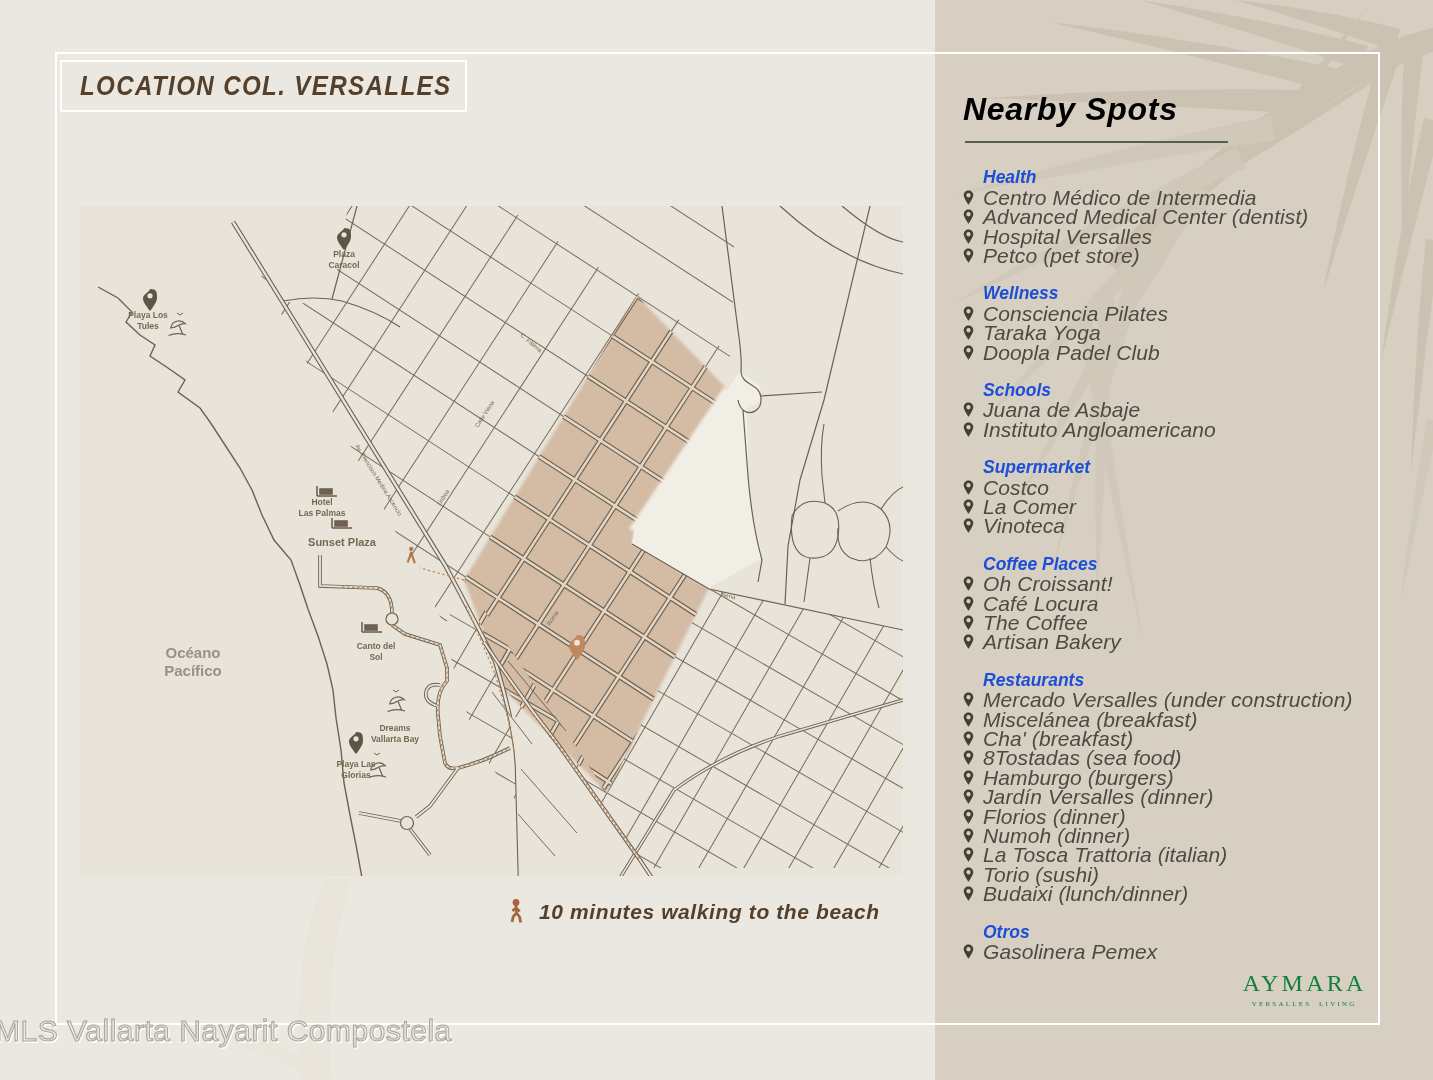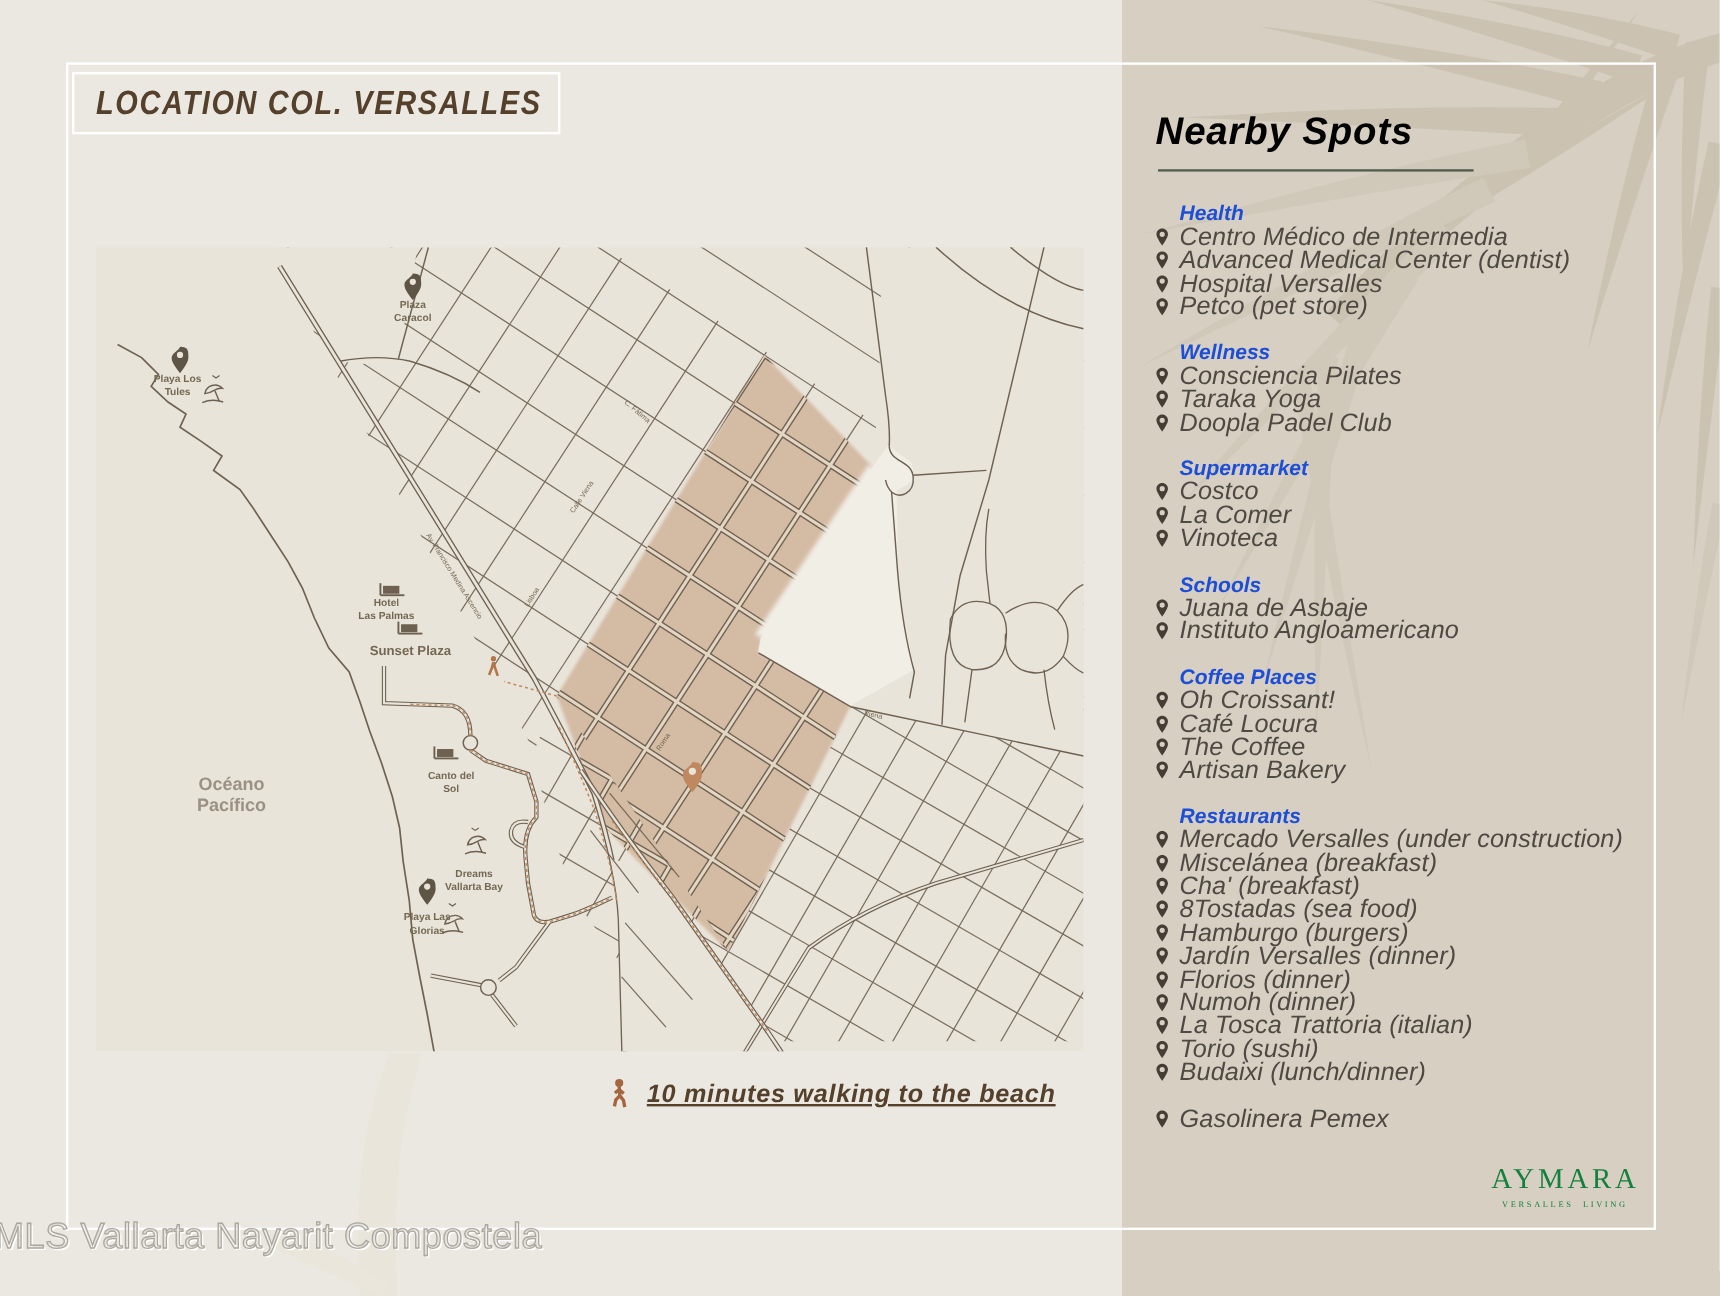--- a/index.html
+++ b/index.html
@@ -522,21 +522,21 @@
       <circle cx="10" cy="4" r="3" fill="#B4754C"></circle>
       <path d="M10,8 L12,15 L15,24 M10,8 L8,15 L5,23 M10,8 L10,14" stroke="#B4754C" stroke-width="3" fill="none"></path>
     </g>
 </svg>
 
 <svg class="abs" style="left:506px;top:898px;" width="20" height="30" viewBox="0 0 20 30">
   <circle cx="10" cy="4.5" r="3.4" fill="#A4653F"></circle>
   <path d="M10,7.5 L10.5,15 M10,10 L13.8,13.2 M10,10 L6.4,12.8 M10.5,15 L13.6,19 L14.6,24.6 M10.5,15 L7.2,18.6 L6,24" stroke="#A4653F" stroke-width="2.8" fill="none"></path>
 </svg>
 
-<div class="abs" style="left:539px;top:900px;font-size:21px;font-weight:bold;font-style:italic;letter-spacing:0.6px;color:#54402B;text-decoration:underline;">10 minutes walking to the beach</div>
+<div class="abs" style="left:539px;top:900px;font-size:21px;font-weight:bold;font-style:italic;letter-spacing:0.6px;color:#54402B;">10 minutes walking to the beach</div>
 
 <div class="abs" style="left:-5px;top:1014px;font-size:30px;color:rgba(214,211,204,0.35);-webkit-text-stroke:1.1px #ABA79F;letter-spacing:0.5px;text-shadow:1.6px 1.6px 0 #FFFFFF;">MLS Vallarta Nayarit Compostela</div>
 
 <div class="abs" id="nbhead" style="left:963px;top:91px;font-size:32px;font-weight:bold;font-style:italic;color:#000000;letter-spacing:0.7px;">Nearby Spots</div>
 
 <div class="abs" id="nbline" style="left:965px;top:141px;width:263px;height:2px;background:#55604F;"></div>
 
 <div class="abs" id="nblist" style="left:963px;top:168.3px;">
 
 <div class="nsec">
@@ -562,40 +562,40 @@
         </svg>Consciencia Pilates</div>
 <div class="nitem"><svg class="lpin" width="11" height="16" viewBox="0 0 11 16">
           <path d="M5.5,0.5 C8.2,0.5 10.3,2.6 10.3,5.3 C10.3,8 5.5,14.8 5.5,14.8 C5.5,14.8 0.7,8 0.7,5.3 C0.7,2.6 2.8,0.5 5.5,0.5 Z M5.5,3.1 A2.15,2.15 0 1 0 5.5,7.4 A2.15,2.15 0 1 0 5.5,3.1 Z" fill="#453E35" fill-rule="evenodd"></path>
         </svg>Taraka Yoga</div>
 <div class="nitem"><svg class="lpin" width="11" height="16" viewBox="0 0 11 16">
           <path d="M5.5,0.5 C8.2,0.5 10.3,2.6 10.3,5.3 C10.3,8 5.5,14.8 5.5,14.8 C5.5,14.8 0.7,8 0.7,5.3 C0.7,2.6 2.8,0.5 5.5,0.5 Z M5.5,3.1 A2.15,2.15 0 1 0 5.5,7.4 A2.15,2.15 0 1 0 5.5,3.1 Z" fill="#453E35" fill-rule="evenodd"></path>
         </svg>Doopla Padel Club</div>
 </div>
 
 <div class="nsec">
+<div class="nhead">Schools</div>
+<div class="nitem"><svg class="lpin" width="11" height="16" viewBox="0 0 11 16">
+          <path d="M5.5,0.5 C8.2,0.5 10.3,2.6 10.3,5.3 C10.3,8 5.5,14.8 5.5,14.8 C5.5,14.8 0.7,8 0.7,5.3 C0.7,2.6 2.8,0.5 5.5,0.5 Z M5.5,3.1 A2.15,2.15 0 1 0 5.5,7.4 A2.15,2.15 0 1 0 5.5,3.1 Z" fill="#453E35" fill-rule="evenodd"></path>
+        </svg>Juana de Asbaje</div>
+<div class="nitem"><svg class="lpin" width="11" height="16" viewBox="0 0 11 16">
+          <path d="M5.5,0.5 C8.2,0.5 10.3,2.6 10.3,5.3 C10.3,8 5.5,14.8 5.5,14.8 C5.5,14.8 0.7,8 0.7,5.3 C0.7,2.6 2.8,0.5 5.5,0.5 Z M5.5,3.1 A2.15,2.15 0 1 0 5.5,7.4 A2.15,2.15 0 1 0 5.5,3.1 Z" fill="#453E35" fill-rule="evenodd"></path>
+        </svg>Instituto Angloamericano</div>
+</div>
+
+<div class="nsec">
 <div class="nhead">Supermarket</div>
 <div class="nitem"><svg class="lpin" width="11" height="16" viewBox="0 0 11 16">
           <path d="M5.5,0.5 C8.2,0.5 10.3,2.6 10.3,5.3 C10.3,8 5.5,14.8 5.5,14.8 C5.5,14.8 0.7,8 0.7,5.3 C0.7,2.6 2.8,0.5 5.5,0.5 Z M5.5,3.1 A2.15,2.15 0 1 0 5.5,7.4 A2.15,2.15 0 1 0 5.5,3.1 Z" fill="#453E35" fill-rule="evenodd"></path>
         </svg>Costco</div>
 <div class="nitem"><svg class="lpin" width="11" height="16" viewBox="0 0 11 16">
           <path d="M5.5,0.5 C8.2,0.5 10.3,2.6 10.3,5.3 C10.3,8 5.5,14.8 5.5,14.8 C5.5,14.8 0.7,8 0.7,5.3 C0.7,2.6 2.8,0.5 5.5,0.5 Z M5.5,3.1 A2.15,2.15 0 1 0 5.5,7.4 A2.15,2.15 0 1 0 5.5,3.1 Z" fill="#453E35" fill-rule="evenodd"></path>
         </svg>La Comer</div>
 <div class="nitem"><svg class="lpin" width="11" height="16" viewBox="0 0 11 16">
           <path d="M5.5,0.5 C8.2,0.5 10.3,2.6 10.3,5.3 C10.3,8 5.5,14.8 5.5,14.8 C5.5,14.8 0.7,8 0.7,5.3 C0.7,2.6 2.8,0.5 5.5,0.5 Z M5.5,3.1 A2.15,2.15 0 1 0 5.5,7.4 A2.15,2.15 0 1 0 5.5,3.1 Z" fill="#453E35" fill-rule="evenodd"></path>
         </svg>Vinoteca</div>
-</div>
-
-<div class="nsec">
-<div class="nhead">Schools</div>
-<div class="nitem"><svg class="lpin" width="11" height="16" viewBox="0 0 11 16">
-          <path d="M5.5,0.5 C8.2,0.5 10.3,2.6 10.3,5.3 C10.3,8 5.5,14.8 5.5,14.8 C5.5,14.8 0.7,8 0.7,5.3 C0.7,2.6 2.8,0.5 5.5,0.5 Z M5.5,3.1 A2.15,2.15 0 1 0 5.5,7.4 A2.15,2.15 0 1 0 5.5,3.1 Z" fill="#453E35" fill-rule="evenodd"></path>
-        </svg>Juana de Asbaje</div>
-<div class="nitem"><svg class="lpin" width="11" height="16" viewBox="0 0 11 16">
-          <path d="M5.5,0.5 C8.2,0.5 10.3,2.6 10.3,5.3 C10.3,8 5.5,14.8 5.5,14.8 C5.5,14.8 0.7,8 0.7,5.3 C0.7,2.6 2.8,0.5 5.5,0.5 Z M5.5,3.1 A2.15,2.15 0 1 0 5.5,7.4 A2.15,2.15 0 1 0 5.5,3.1 Z" fill="#453E35" fill-rule="evenodd"></path>
-        </svg>Instituto Angloamericano</div>
 </div>
 
 <div class="nsec">
 <div class="nhead">Coffee Places</div>
 <div class="nitem"><svg class="lpin" width="11" height="16" viewBox="0 0 11 16">
           <path d="M5.5,0.5 C8.2,0.5 10.3,2.6 10.3,5.3 C10.3,8 5.5,14.8 5.5,14.8 C5.5,14.8 0.7,8 0.7,5.3 C0.7,2.6 2.8,0.5 5.5,0.5 Z M5.5,3.1 A2.15,2.15 0 1 0 5.5,7.4 A2.15,2.15 0 1 0 5.5,3.1 Z" fill="#453E35" fill-rule="evenodd"></path>
         </svg>Oh Croissant!</div>
 <div class="nitem"><svg class="lpin" width="11" height="16" viewBox="0 0 11 16">
           <path d="M5.5,0.5 C8.2,0.5 10.3,2.6 10.3,5.3 C10.3,8 5.5,14.8 5.5,14.8 C5.5,14.8 0.7,8 0.7,5.3 C0.7,2.6 2.8,0.5 5.5,0.5 Z M5.5,3.1 A2.15,2.15 0 1 0 5.5,7.4 A2.15,2.15 0 1 0 5.5,3.1 Z" fill="#453E35" fill-rule="evenodd"></path>
         </svg>Café Locura</div>
@@ -638,20 +638,21 @@
         </svg>La Tosca Trattoria (italian)</div>
 <div class="nitem"><svg class="lpin" width="11" height="16" viewBox="0 0 11 16">
           <path d="M5.5,0.5 C8.2,0.5 10.3,2.6 10.3,5.3 C10.3,8 5.5,14.8 5.5,14.8 C5.5,14.8 0.7,8 0.7,5.3 C0.7,2.6 2.8,0.5 5.5,0.5 Z M5.5,3.1 A2.15,2.15 0 1 0 5.5,7.4 A2.15,2.15 0 1 0 5.5,3.1 Z" fill="#453E35" fill-rule="evenodd"></path>
         </svg>Torio (sushi)</div>
 <div class="nitem"><svg class="lpin" width="11" height="16" viewBox="0 0 11 16">
           <path d="M5.5,0.5 C8.2,0.5 10.3,2.6 10.3,5.3 C10.3,8 5.5,14.8 5.5,14.8 C5.5,14.8 0.7,8 0.7,5.3 C0.7,2.6 2.8,0.5 5.5,0.5 Z M5.5,3.1 A2.15,2.15 0 1 0 5.5,7.4 A2.15,2.15 0 1 0 5.5,3.1 Z" fill="#453E35" fill-rule="evenodd"></path>
         </svg>Budaixi (lunch/dinner)</div>
 </div>
 
 <div class="nsec">
+<div class="nhead">Otros</div>
 <div class="nitem"><svg class="lpin" width="11" height="16" viewBox="0 0 11 16">
           <path d="M5.5,0.5 C8.2,0.5 10.3,2.6 10.3,5.3 C10.3,8 5.5,14.8 5.5,14.8 C5.5,14.8 0.7,8 0.7,5.3 C0.7,2.6 2.8,0.5 5.5,0.5 Z M5.5,3.1 A2.15,2.15 0 1 0 5.5,7.4 A2.15,2.15 0 1 0 5.5,3.1 Z" fill="#453E35" fill-rule="evenodd"></path>
         </svg>Gasolinera Pemex</div>
 </div>
 </div>
 
 <div class="abs" style="left:1242px;top:970px;width:122px;text-align:center;font-family:'Liberation Serif',serif;color:#15803d;">
   <div style="font-size:24px;letter-spacing:3.2px;margin-right:-3.2px;">AYMARA</div>
   <div style="font-size:7px;letter-spacing:2.2px;margin-right:-2.2px;margin-top:3px;">VERSALLES&nbsp;&nbsp;LIVING</div>
 </div>

